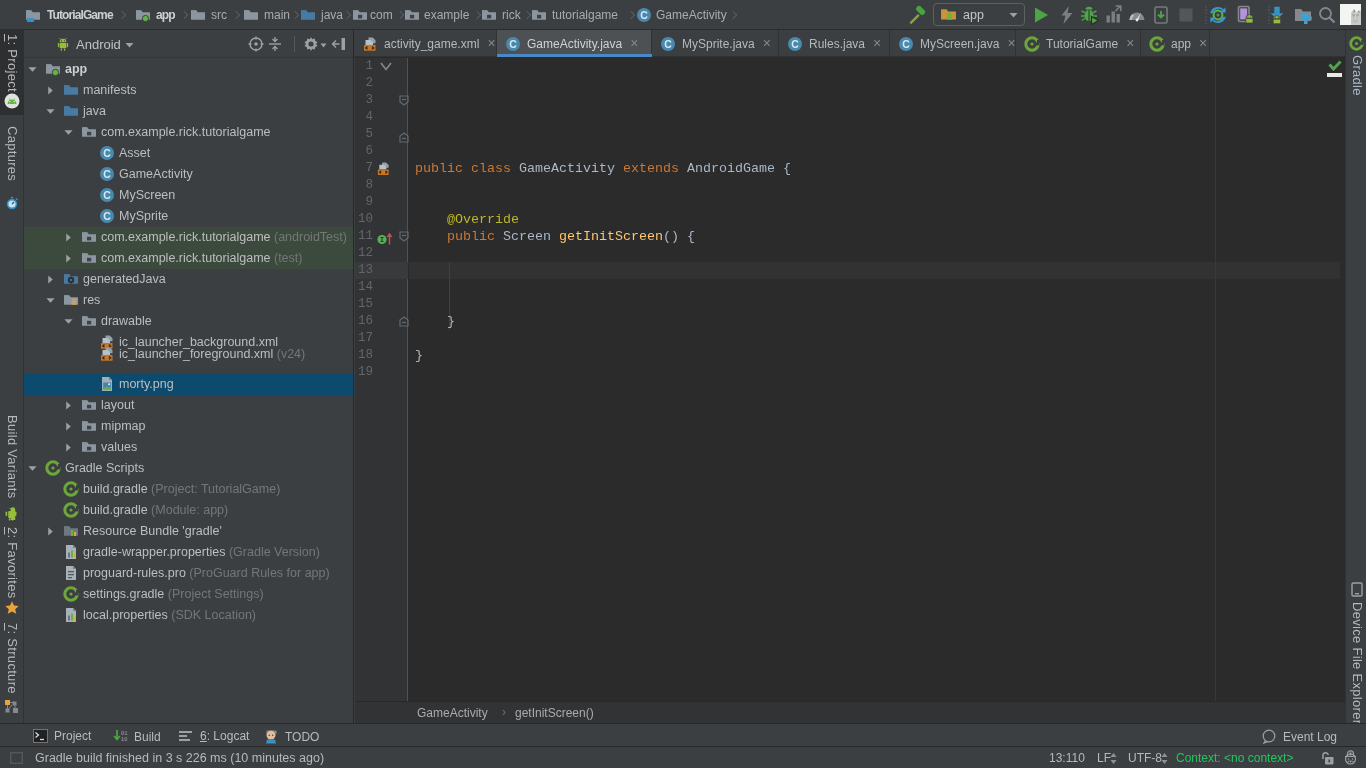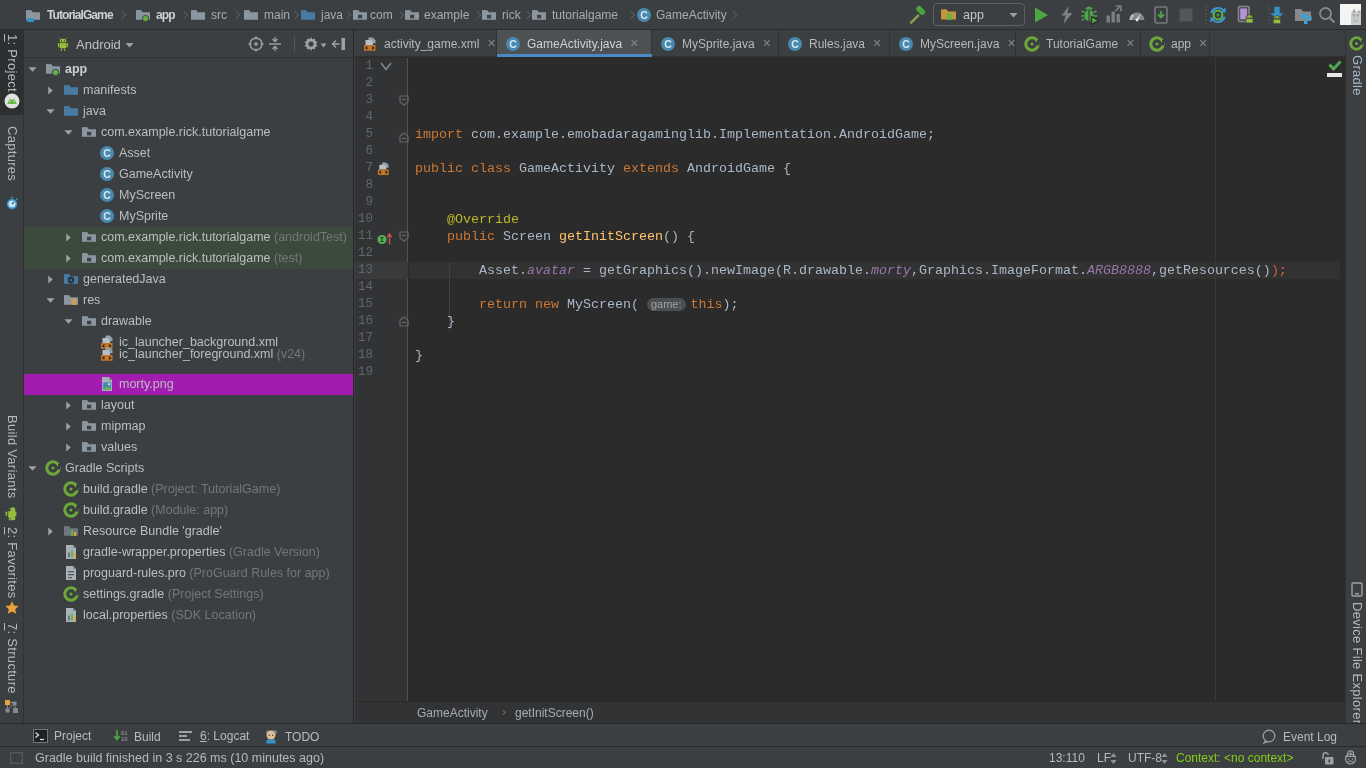--- a/index.html
+++ b/index.html
@@ -15,21 +15,21 @@
 .vtx{position:absolute;writing-mode:vertical-rl;font-size:13px;color:#b5b9bb;white-space:nowrap;letter-spacing:0.3px}
 .vtx u{text-decoration:underline}
 #projpanel{position:absolute;left:24px;top:30px;width:330px;height:693px;background:#3c3f41;border-right:1px solid #282828}
 #projhead{position:absolute;left:0;top:0;width:329px;height:28px;border-bottom:1px solid #333637}
 .trow{position:absolute;left:0;width:329px;height:21px;white-space:nowrap;font-size:12.5px;color:#bcbec0;overflow:hidden}
 .trow span.nm{position:absolute;top:3px}
 .trow .dim{color:#747779}
 .ticon{position:absolute;top:2px;width:16px;height:16px}
 .tarr{position:absolute;top:6px;width:9px;height:9px}
 .grn{background:#3c4a3e}
-.selrow{background:#a21caf}
+.selrow{background:#0c4a6e}
 #editor{position:absolute;left:355px;top:30px;width:990px;height:693px;background:#2b2b2b}
 #tabs{position:absolute;left:-1px;top:0;width:992px;height:27px;background:#3c3f41;border-bottom:1px solid #323232}
 .tab{position:absolute;top:0;height:27px;display:flex;align-items:center;font-size:12px;color:#b6b9ba;border-right:1px solid #323232;padding:0 8px;overflow:hidden}
 .tab svg{flex-shrink:0}
 .tab .lbl{margin-left:6px}
 .tab .x{color:#84898b;margin-left:8px;font-size:14px;font-family:"Liberation Sans";position:relative;top:-1px}
 .tab.sel{background:#4d5153;color:#cfd2d3}
 #gutter{position:absolute;left:0;top:28px;width:53px;height:643px;background:#313335;border-right:1px solid #505254}
 .lnum{position:absolute;left:0;width:18px;text-align:right;font-family:"Liberation Mono",monospace;font-size:12.5px;color:#62666a;height:17px;line-height:17px}
 .cl{position:absolute;left:60px;white-space:pre;font-family:"Liberation Mono",monospace;font-size:13.33px;line-height:17px;height:17px;color:#a9b7c6}
@@ -659,26 +659,23 @@
         <path d="M12.5 12.5V3M10.3 5L12.5 2l2.2 3" fill="none" stroke="#c75450" stroke-width="1.4"></path>
       </svg>
 <svg style="position:absolute;left:44px;top:258px" width="10" height="11" viewBox="0 0 10 11">
         <path d="M1 10h8V4L5 1 1 4z" fill="none" stroke="#65696c" stroke-width="1.2"></path>
         <path d="M3 6.5h4" stroke="#65696c" stroke-width="1.2"></path>
       </svg>
 </div>
 <div id="code" style="position:absolute;left:0;top:28px;width:990px;height:643px">
 <div style="position:absolute;left:94px;top:204px;width:1px;height:68px;background:#3e4042"></div>
 <div style="position:absolute;left:860px;top:0;width:1px;height:643px;background:#36383a"></div>
-<div class="cl" style="top:68px"><span class="kw">import</span> com.example.emobadaragaminglib.Implementation.AndroidGame;</div>
 <div class="cl" style="top:102px"><span class="kw">public class</span> GameActivity <span class="kw">extends</span> AndroidGame {</div>
 <div class="cl" style="top:153px">    <span class="ann">@Override</span></div>
 <div class="cl" style="top:170px">    <span class="kw">public</span> Screen <span class="mth">getInitScreen</span>() {</div>
-<div class="cl" style="top:204px">        Asset.<span class="fld">avatar</span> = getGraphics().newImage(R.drawable.<span class="fld">morty</span>,Graphics.ImageFormat.<span class="fld">ARGB8888</span>,getResources()<span class="rp">);</span></div>
-<div class="cl" style="top:238px">        <span class="kw">return new</span> MyScreen( <span class="pill">game:</span><span class="kw">this</span>);</div>
 <div class="cl" style="top:255px">    }</div>
 <div class="cl" style="top:289px">}</div>
 </div>
 <svg style="position:absolute;left:973px;top:30px" width="14" height="11" viewBox="0 0 14 11">
       <path d="M1.5 4.5L5.5 9 12.5 1.5" fill="none" stroke="#4fa54c" stroke-width="3"></path>
     </svg>
 <div style="position:absolute;left:972px;top:43px;width:15px;height:4px;background:#e8e8e8"></div>
 <div id="bcb">
 <span style="position:absolute;left:62px;top:4px">GameActivity</span>
 <span style="position:absolute;left:147px;top:3px;color:#6e7274">›</span>
@@ -749,21 +746,21 @@
 <span style="position:absolute;left:1097px;top:4px">LF</span>
     <svg style="position:absolute;left:1110px;top:6px" width="7" height="11" viewBox="0 0 7 11">
       <path d="M3.5 0L6.5 4h-6z" fill="#8e9294"></path>
       <path d="M3.5 11L0.5 7h6z" fill="#8e9294"></path>
     </svg>
 <span style="position:absolute;left:1128px;top:4px">UTF-8</span>
     <svg style="position:absolute;left:1161px;top:6px" width="7" height="11" viewBox="0 0 7 11">
       <path d="M3.5 0L6.5 4h-6z" fill="#8e9294"></path>
       <path d="M3.5 11L0.5 7h6z" fill="#8e9294"></path>
     </svg>
-<span style="position:absolute;left:1176px;top:4px;color:#84cc16">Context: &lt;no context&gt;</span>
+<span style="position:absolute;left:1176px;top:4px;color:#22c55e">Context: &lt;no context&gt;</span>
 <svg style="position:absolute;left:1321px;top:4px" width="13" height="14" viewBox="0 0 13 14">
       <rect x="4" y="6" width="8.5" height="7.5" rx="1" fill="#9da1a3"></rect>
       <path d="M2 8V4.5a2.6 2.6 0 0 1 5.2-.5" fill="none" stroke="#9da1a3" stroke-width="1.5"></path>
       <rect x="7.5" y="8.5" width="1.6" height="2.8" fill="#3c3f41"></rect>
     </svg>
 <svg style="position:absolute;left:1343px;top:3px" width="15" height="16" viewBox="0 0 15 16">
       <circle cx="7.5" cy="9" r="5" fill="none" stroke="#9da1a3" stroke-width="1.2"></circle>
       <path d="M2 6.5h11M4.5 6.5V3.8a3 3 0 0 1 6 0v2.7" fill="none" stroke="#9da1a3" stroke-width="1.2"></path>
       <rect x="6.5" y="2.5" width="2" height="3" fill="#9da1a3"></rect>
       <circle cx="5.5" cy="9" r="0.8" fill="#9da1a3"></circle>

